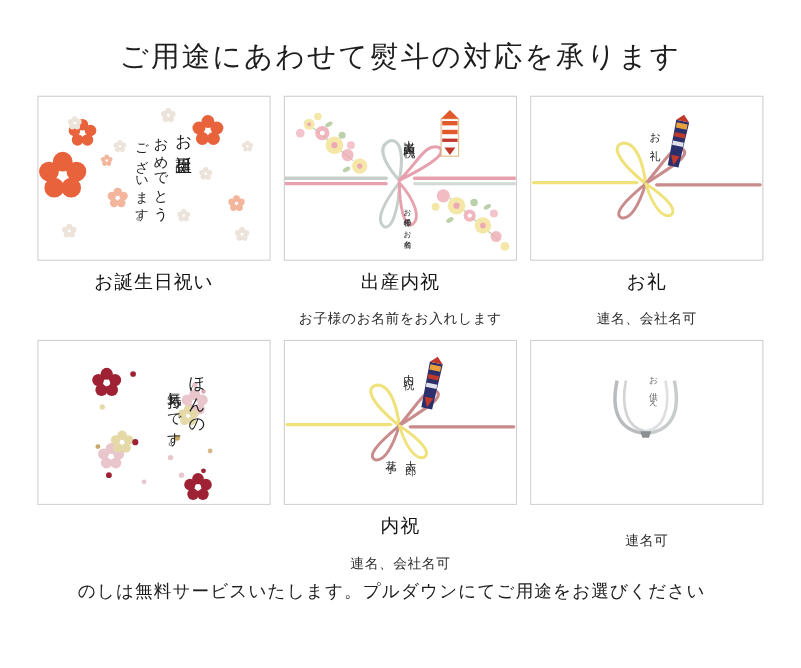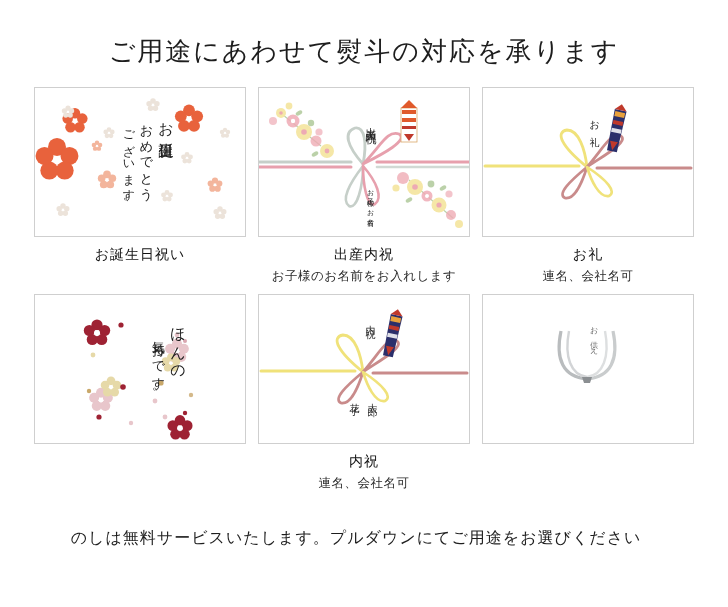--- a/index.html
+++ b/index.html
@@ -55,32 +55,32 @@
     overflow: hidden;
     box-sizing: border-box;
   }
   .card svg { display: block; }
   .caption {
     text-align: center;
     margin-top: 9px;
     line-height: 1.25;
   }
   .caption-main {
-    font-size: 14px;
+    font-size: 17px;
     letter-spacing: 1px;
     color: #121212;
     display: block;
     font-family: "Liberation Serif", "DejaVu Serif", serif;
   }
   .caption-sub {
     font-size: 12.5px;
     letter-spacing: 0.5px;
     color: #2b2b2b;
     display: block;
-    margin-top: 5px;
+    margin-top: 16px;
     font-family: "Liberation Serif", "DejaVu Serif", serif;
   }
   .caption-sub:empty { display: none; }
   .footer-note {
     text-align: center;
     font-size: 16px;
     letter-spacing: 1px;
     color: #1d1d1d;
     position: absolute;
     left: 0;
@@ -462,20 +462,21 @@
             <path d="M78,36 C72,64 80,82 104,84" stroke="#b9bcbe" stroke-width="3.2"></path>
             <path d="M130,36 C136,64 128,82 104,84" stroke="#c9cccd" stroke-width="3.2"></path>
             <path d="M86,36 C81,62 88,80 104,82" stroke="#d2d4d6" stroke-width="2.4"></path>
             <path d="M122,36 C127,62 120,80 104,82" stroke="#dddfe0" stroke-width="2.4"></path>
             <path d="M99,82 L109,82 L107,88 L101,88 Z" fill="#8b8f92" stroke="none"></path>
           </g>
         </svg>
         <div class="vtext" style="left:104px; top:26px; font-size:8px; letter-spacing:5px; color:#6b6b6b;">お供え</div>
       </div>
       <div class="caption">
+        <span class="caption-sub">連名可</span>
       </div>
     </div>
 
   </div>
 
   <div class="footer-note">のしは無料サービスいたします。プルダウンにてご用途をお選びください</div>
 
 </div>
 
 </body></html>

